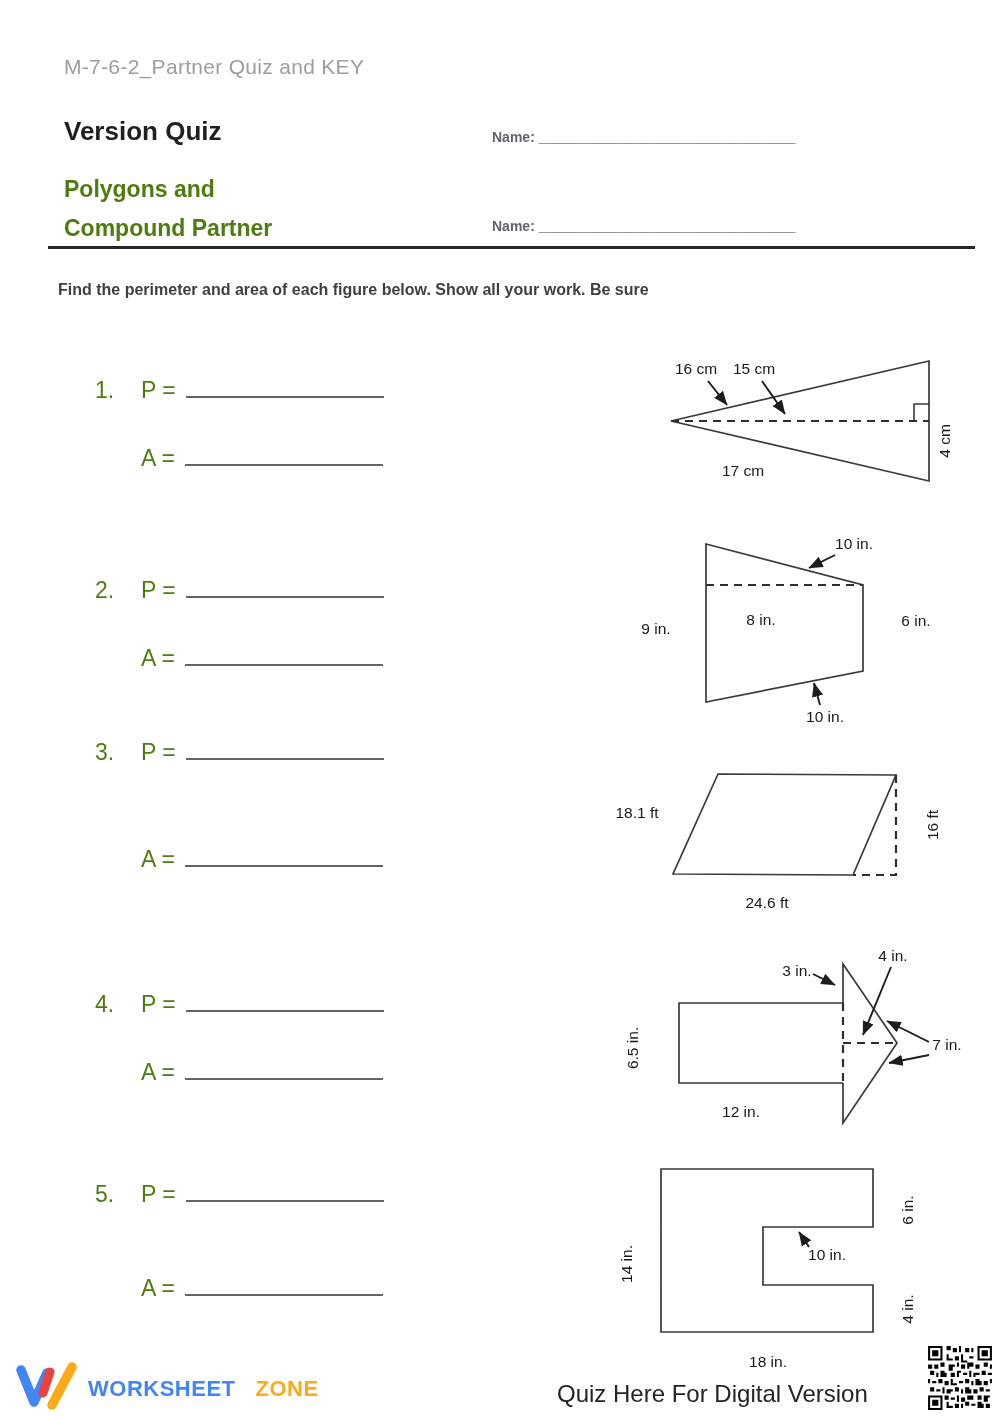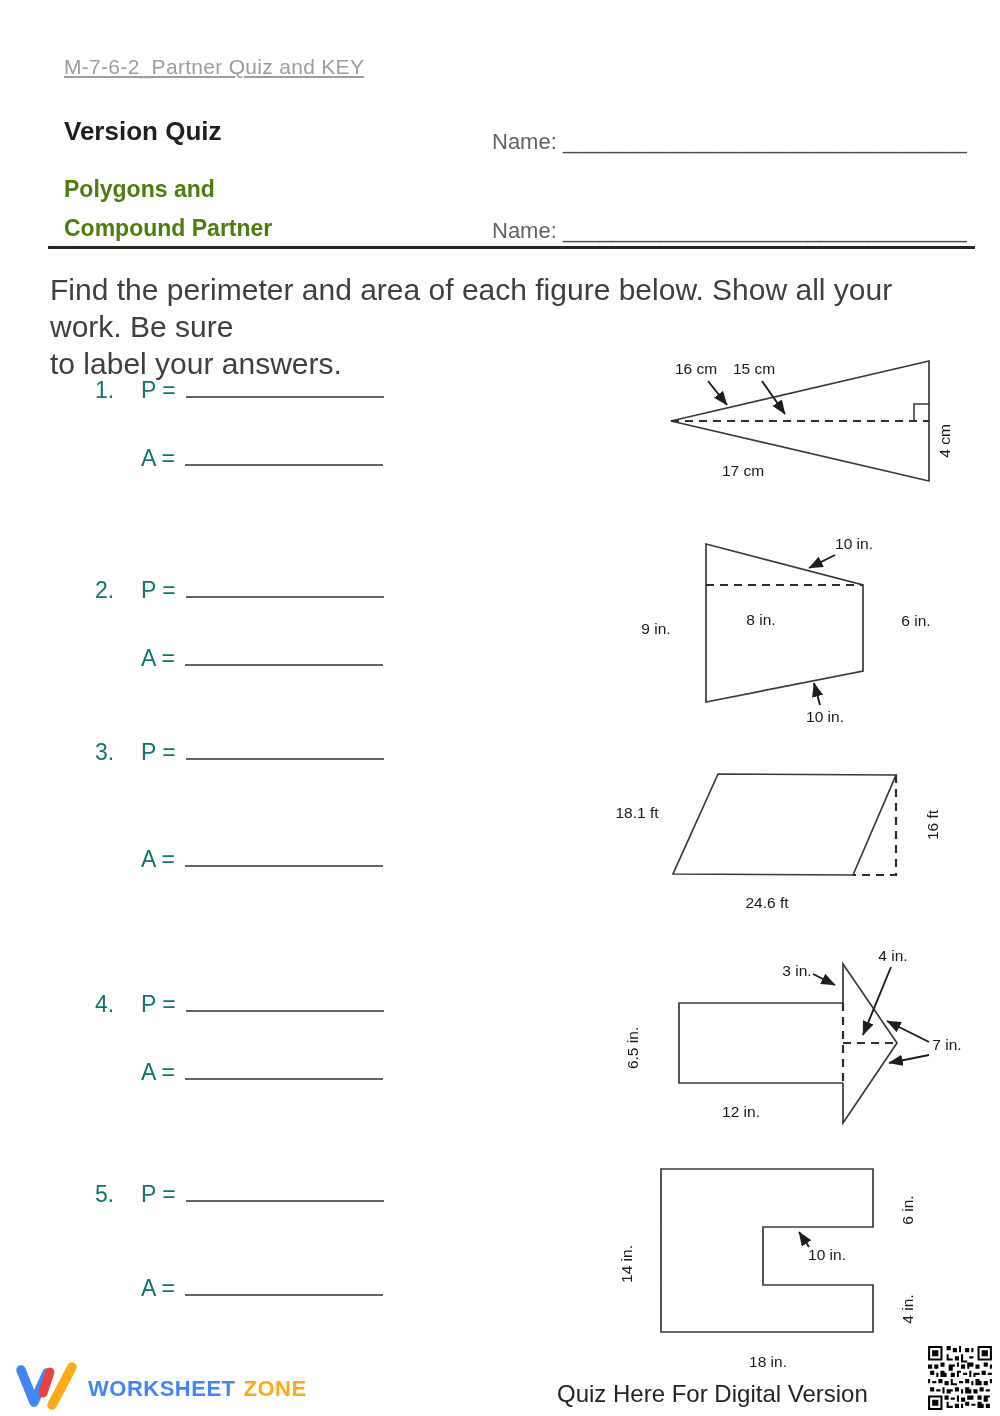--- a/index.html
+++ b/index.html
@@ -1,49 +1,49 @@
 <!DOCTYPE html>
 <html><head>
 <meta charset="utf-8">
 <style>
   * { margin:0; padding:0; box-sizing:border-box; }
   html,body { background:#ffffff; }
   body { width:1000px; height:1416px; position:relative; overflow:hidden;
          font-family:"Liberation Sans", sans-serif; color:#3c4043; }
   .abs { position:absolute; }
 
-  .file-label { left:64px; top:55px; font-size:21px; color:#9d9d9d; letter-spacing:.3px;text-decoration:underline; }
+  .file-label { left:64px; top:55px; font-size:21px; color:#9d9d9d; letter-spacing:.3px; }
   .doc-title  { left:64px; top:116px; font-size:26px; font-weight:bold; color:#1f1f1f; }
   .subtitle   { left:64px; font-size:23px; font-weight:bold; color:#4d7c0f; }
   .sub1 { top:176px; } .sub2 { top:215px; }
 
-  .name-row { left:492px; font-size:22px; color:#5f6368; white-space:nowrap; }
+  .name-row { left:492px; font-size:14px; color:#5f6368; white-space:nowrap;font-weight:bold; }
   .name1 { top:129px; } .name2 { top:218px; }
   .name-blank { color:#4a4d52; letter-spacing:0px; }
 
   .rule { left:48px; top:246px; width:927px; height:3px; background:#262626; }
 
-  .instructions { left:50px; width:890px; font-size:30px; line-height:37px; color:#3d3f42; }
+  .instructions { left:58px; width:890px; font-size:16px; line-height:37px; color:#3d3f42;font-weight:bold; }
   .instructions { top:271px; }
 
-  .prow, .arow { height:30px; font-size:23px; color:#0f766e; white-space:nowrap;text-decoration:underline; }
+  .prow, .arow { height:30px; font-size:23px; color:#4d7c0f; white-space:nowrap;text-decoration:underline; }
   .prow { left:95px; } .arow { left:141px; }
   .pnum { display:inline-block; width:46px; }
   .plab { display:inline-block; }
   .ansline { display:inline-block; width:198px; height:24px; margin-left:10px;
              border-bottom:2px solid #646464; }
 
   svg text { font-family:"Liberation Sans", sans-serif; font-size:15.5px; fill:#191919; }
   svg .shape { fill:none; stroke:#3a3a3a; stroke-width:1.7; }
   svg .dash  { fill:none; stroke:#2e2e2e; stroke-width:2.2; stroke-dasharray:8 6; }
   svg .mark  { fill:none; stroke:#3a3a3a; stroke-width:1.6; }
   svg .arrow { fill:none; stroke:#1d1d1d; stroke-width:1.9; }
 
   .brand-text { left:88px; top:1376px; font-size:22px; font-weight:bold; letter-spacing:.5px; white-space:nowrap; }
-  .brand-blue { color:#4285f4; } .brand-yellow { color:#fbab18; margin-left:8px; }
+  .brand-blue { color:#4285f4; } .brand-yellow { color:#fbab18; margin-left:20px; }
   .scan-text  { left:557px; top:1380px; font-size:24px; color:#242424; }
 </style>
 </head>
 <body>
 
 <svg width="0" height="0" style="position:absolute" aria-hidden="true">
   <defs>
     <marker id="ah" markerWidth="9" markerHeight="8" refX="7.2" refY="3" orient="auto" markerUnits="strokeWidth">
       <path d="M0,0 L7.5,3 L0,6 Z" fill="#1d1d1d"></path>
     </marker>
@@ -61,21 +61,20 @@
 </div>
 <div class="abs name-row name2">
   <span>Name:</span>
   <span class="name-blank">_________________________________</span>
 </div>
 
 <div class="abs rule"></div>
 
 <div class="abs instructions">
   <div>Find the perimeter and area of each figure below. Show all your work. Be sure</div>
-  <div>to label your answers.</div>
 </div>
 
 <div class="abs prow" style="top:374px">
   <span class="pnum">1.</span><span class="plab">P =</span><span class="ansline"></span>
 </div>
 <div class="abs arow" style="top:442px">
   <span class="plab">A =</span><span class="ansline"></span>
 </div>
 
 <div class="abs prow" style="top:574px">

